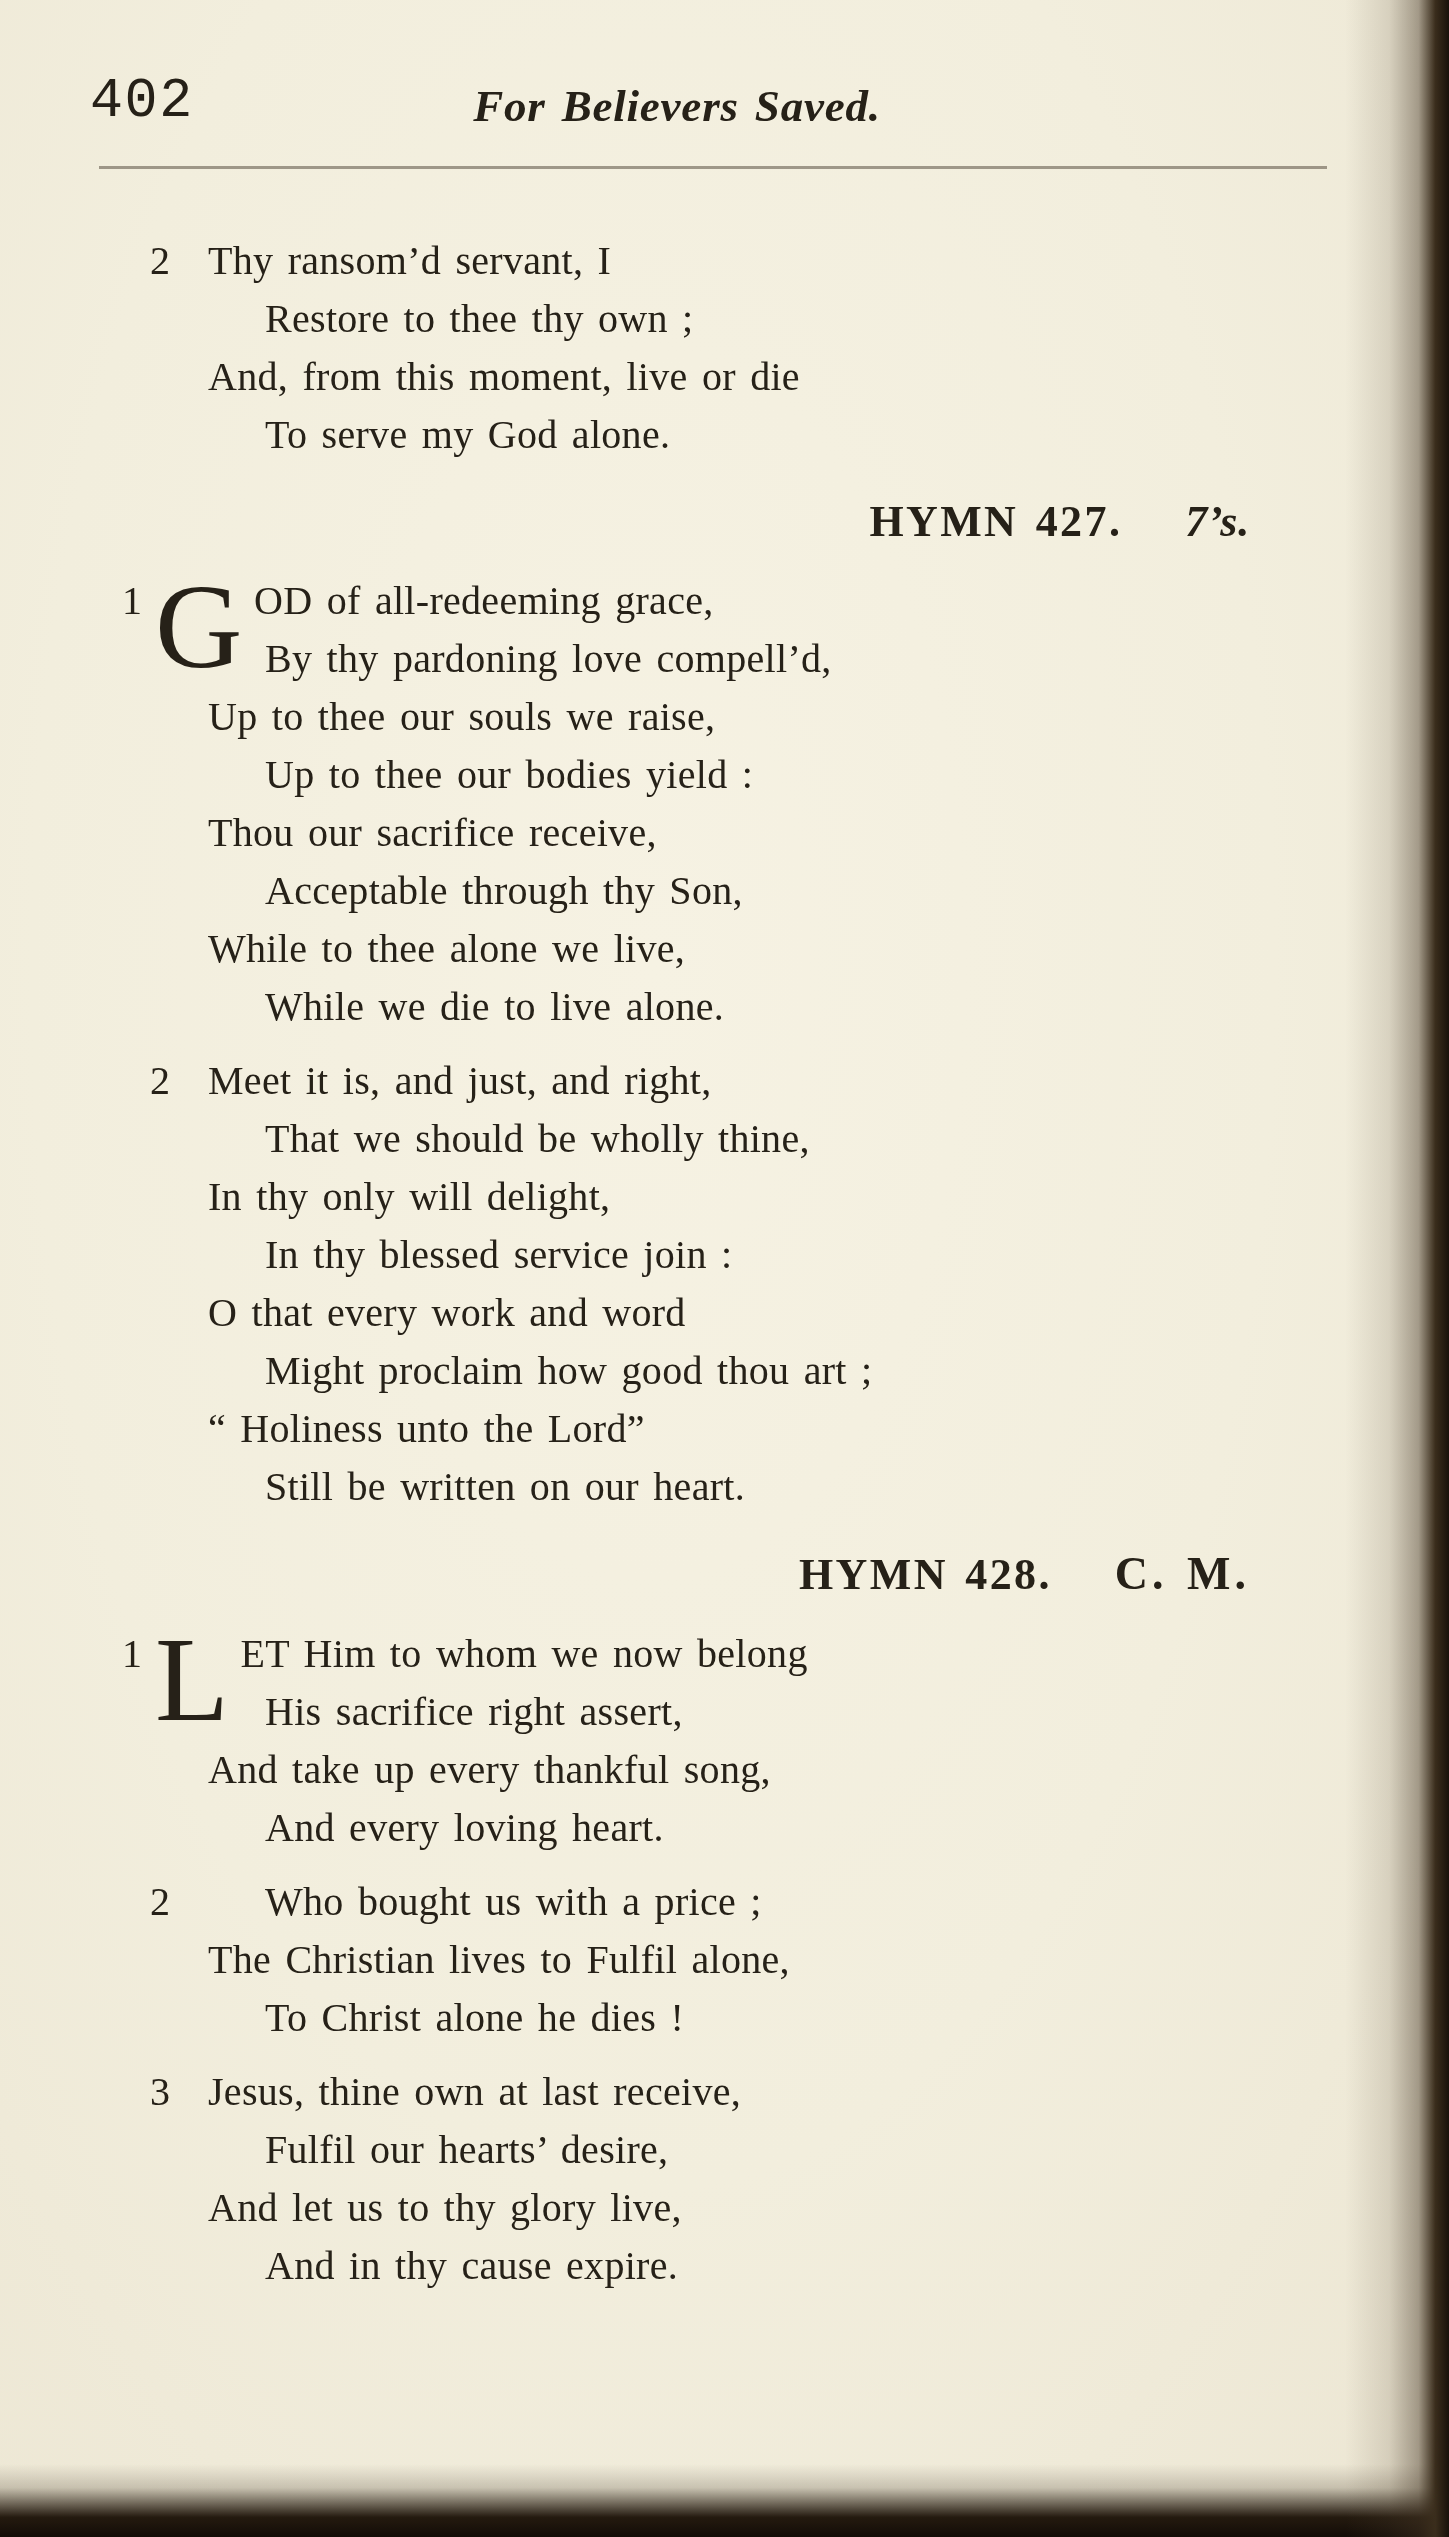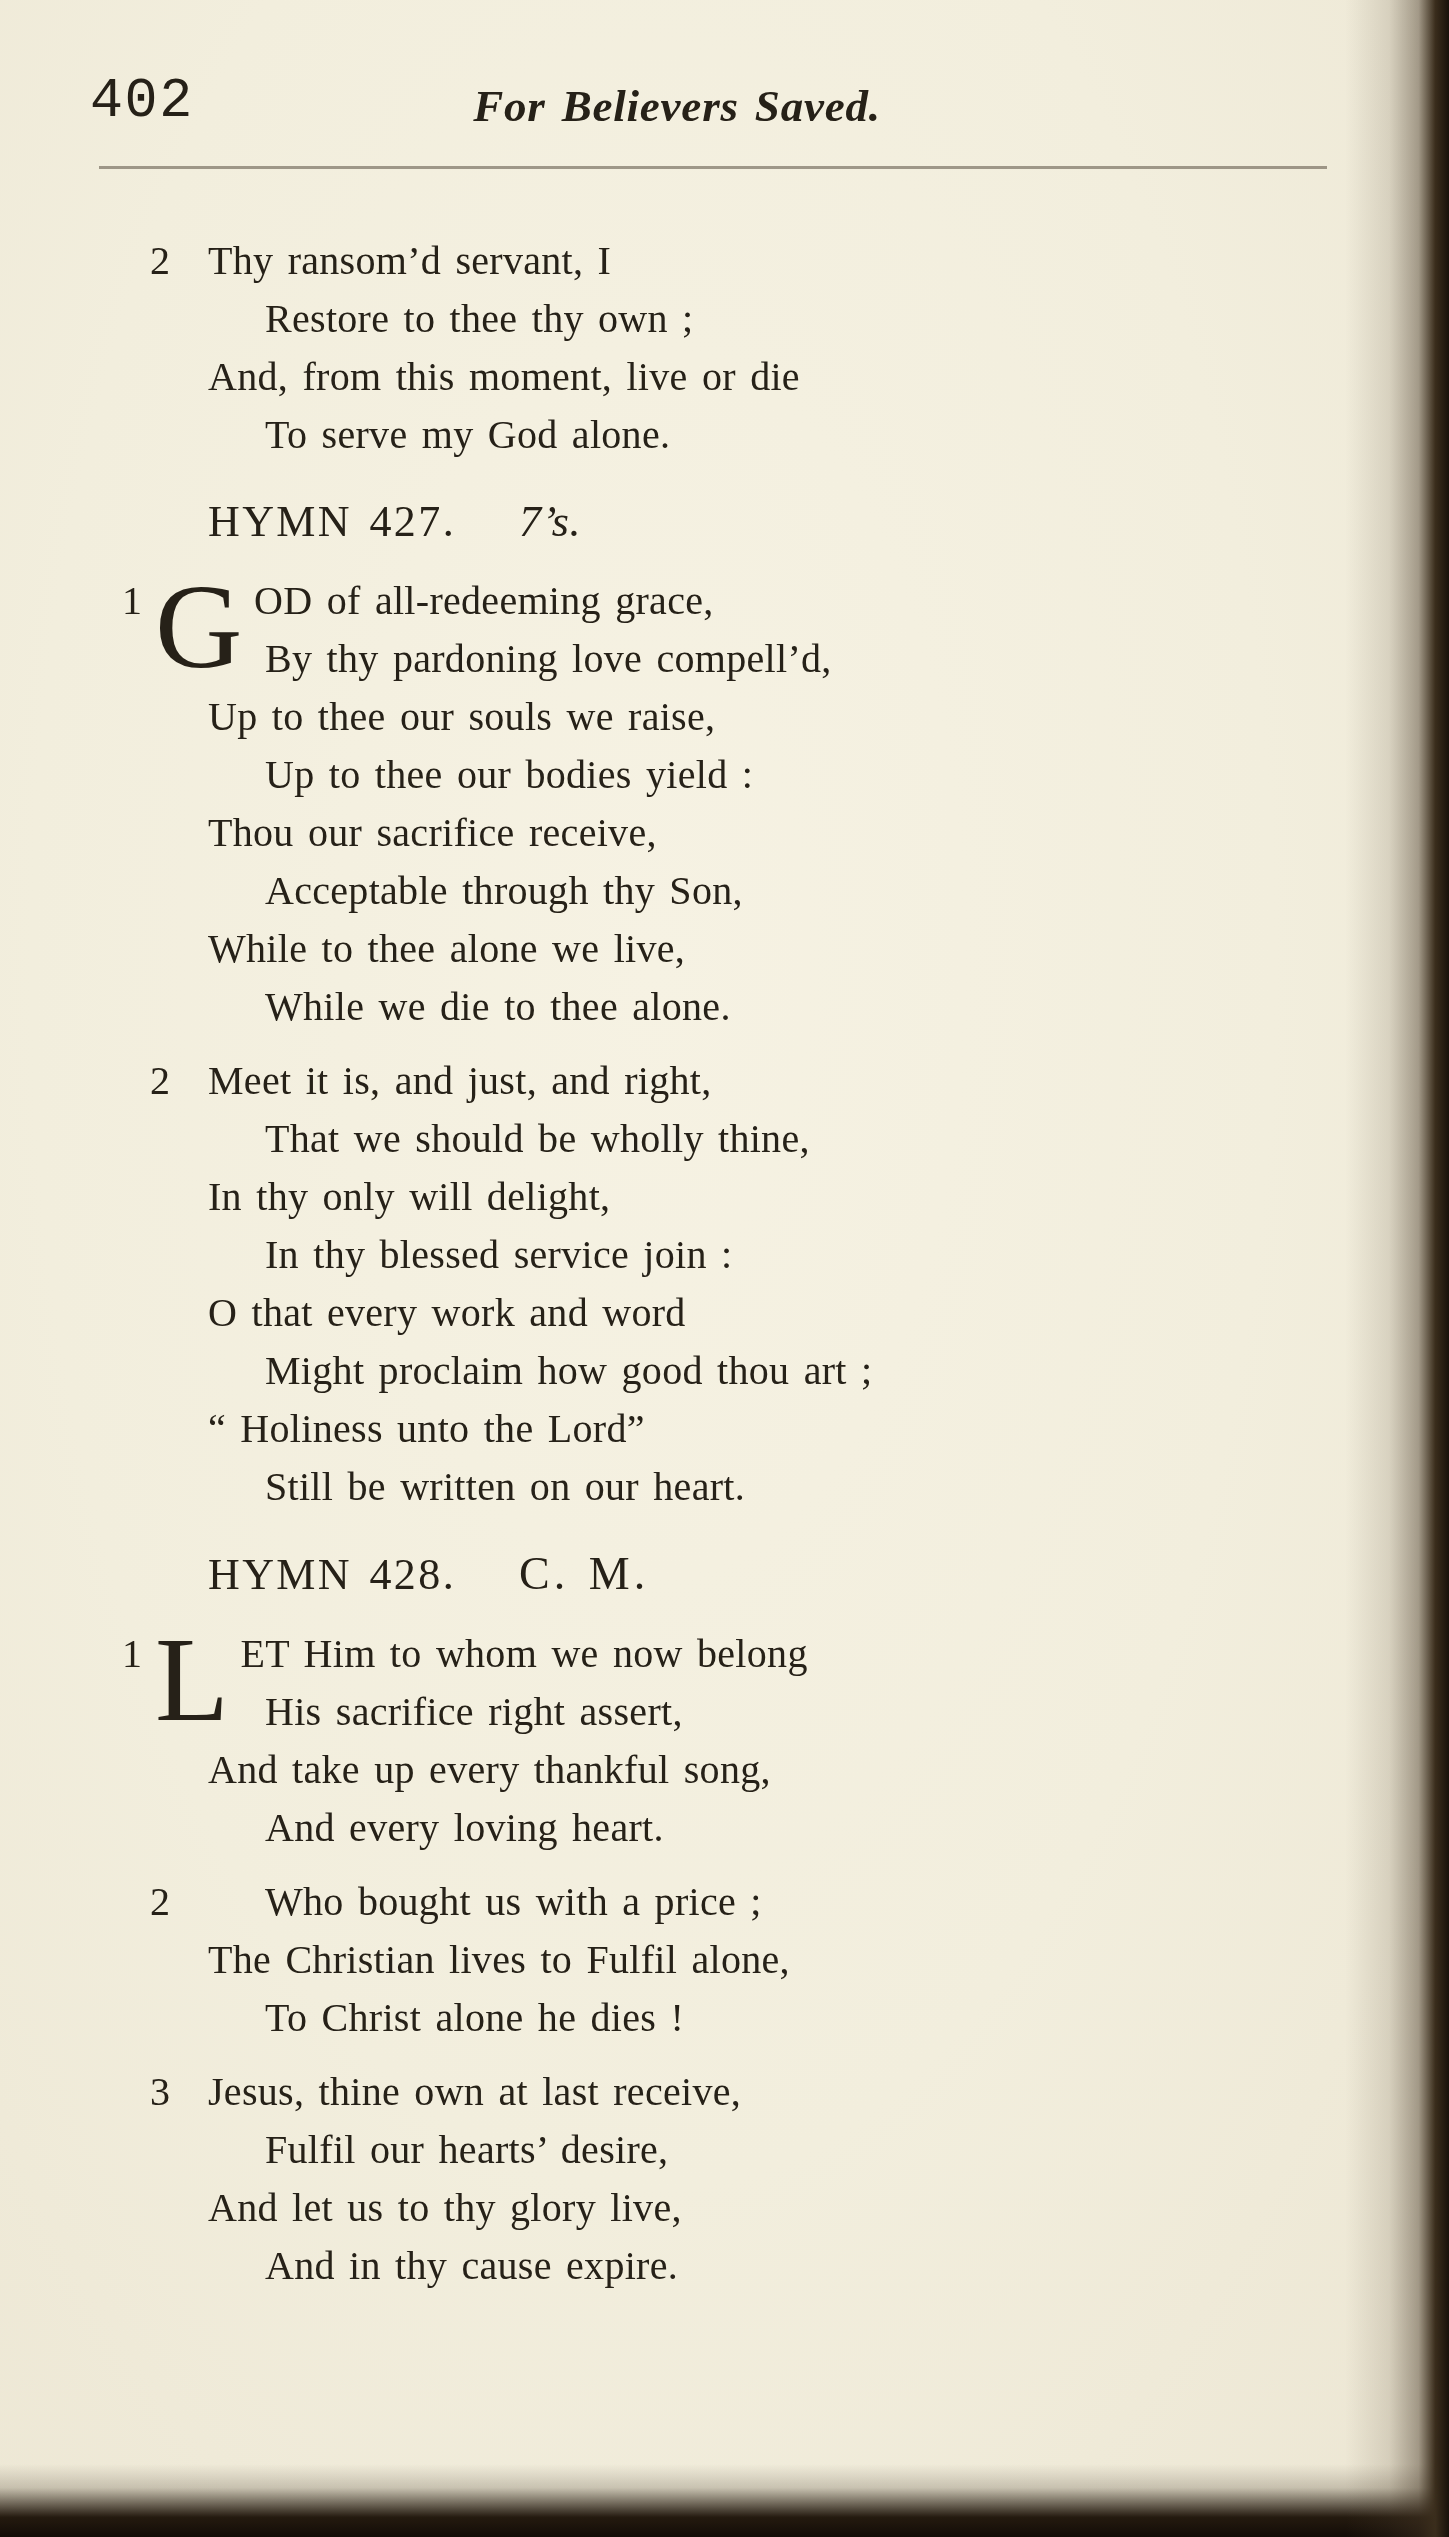--- a/index.html
+++ b/index.html
@@ -70,25 +70,26 @@
   }
 
   
   .content {
     margin-left: 208px;
     margin-top: 63px;
     width: 1042px;
   }
 
   .hymn-heading {
-    text-align: left;
+    text-align: right;
     margin: 32px 0 24px 0;
     font-size: 44px;
     line-height: 52px;
     white-space: nowrap;
+    font-weight: bold;
   }
   .hymn-heading .ht { letter-spacing: 2.4px; }
   .hymn-heading .meter { margin-left: 63px; }
   .meter.italic { font-style: italic; letter-spacing: 0.8px; }
   .meter.smallcaps { font-size: 46px; letter-spacing: 4px; }
 
   .verse { position: relative; margin-bottom: 16px; }
   .vnum { position: absolute; left: -58px; top: 0; }
   .verse.has-dc .vnum { left: -86px; }
   .line { white-space: nowrap; }
@@ -125,21 +126,21 @@
         <div class="verse has-dc">
           <span class="vnum">1</span>
           <span class="dropcap">G</span>
           <div class="line">OD of all-redeeming grace,</div>
           <div class="line ind">By thy pardoning love compell’d,</div>
           <div class="line">Up to thee our souls we raise,</div>
           <div class="line ind">Up to thee our bodies yield :</div>
           <div class="line">Thou our sacrifice receive,</div>
           <div class="line ind">Acceptable through thy Son,</div>
           <div class="line">While to thee alone we live,</div>
-          <div class="line ind">While we die to thee alone.</div>
+          <div class="line ind">While we die to live alone.</div>
         </div>
         <div class="verse">
           <span class="vnum">2</span>
           <div class="line">Meet it is, and just, and right,</div>
           <div class="line ind">That we should be wholly thine,</div>
           <div class="line">In thy only will delight,</div>
           <div class="line ind">In thy blessed service join :</div>
           <div class="line">O that every work and word</div>
           <div class="line ind">Might proclaim how good thou art ;</div>
           <div class="line">“ Holiness unto the Lord”</div>

